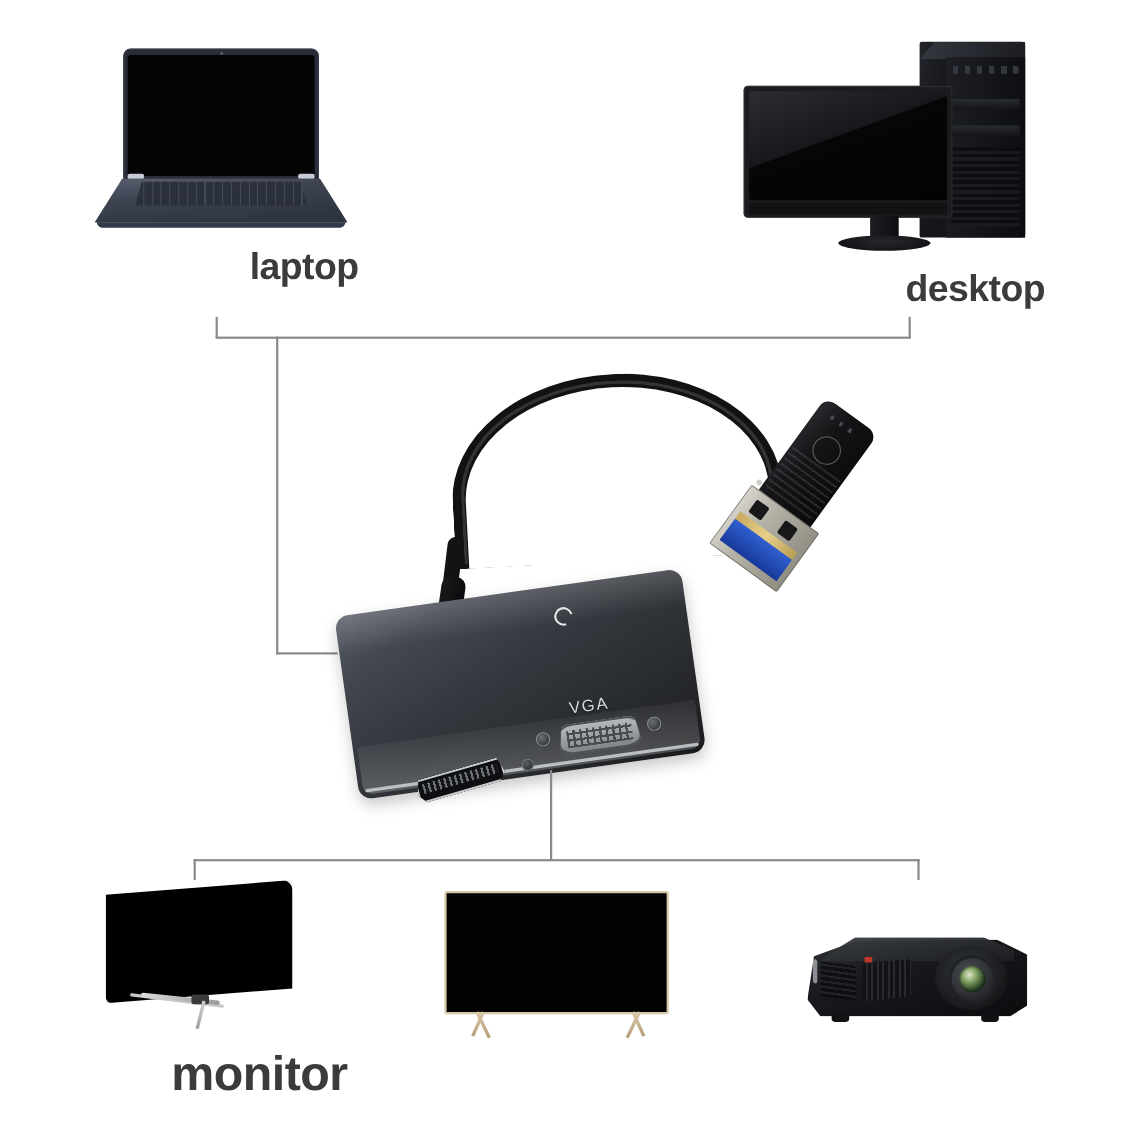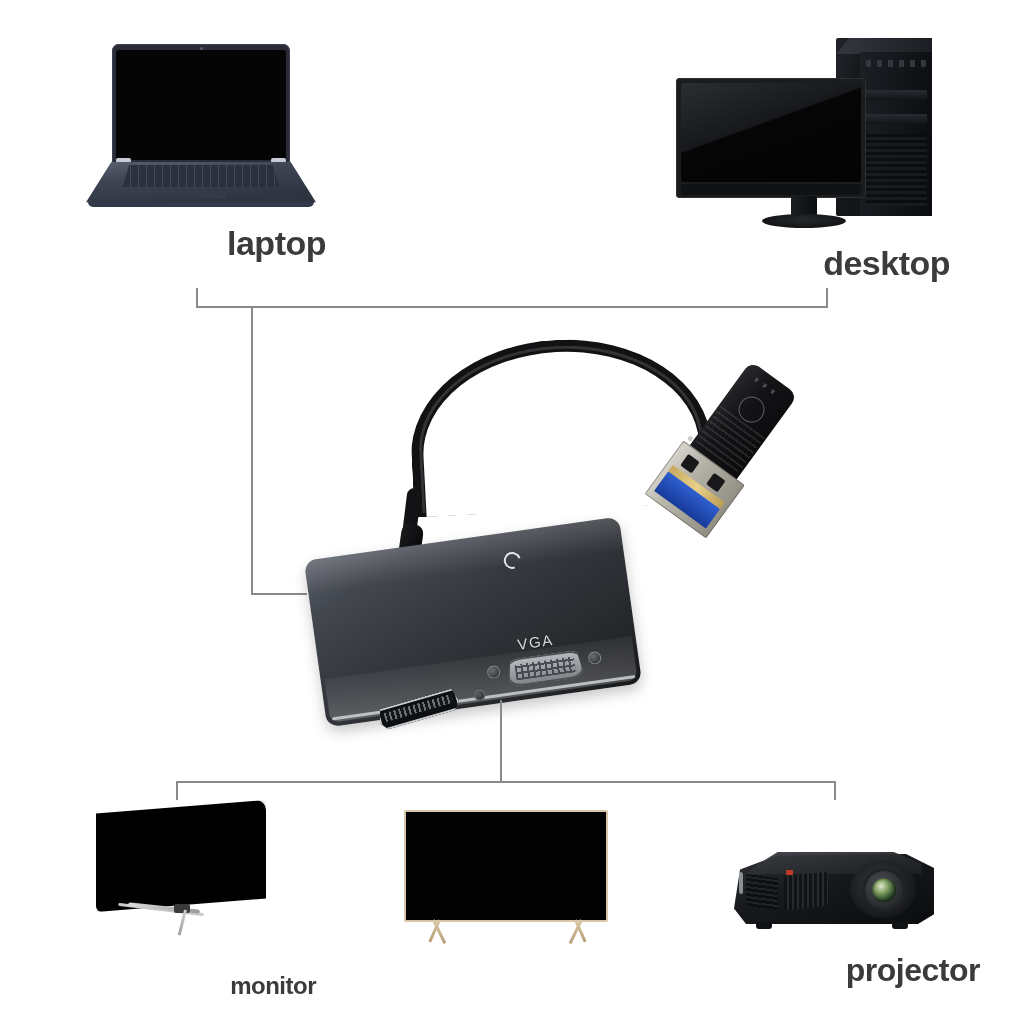--- a/index.html
+++ b/index.html
@@ -448,21 +448,21 @@
   <div class="line-v" style="left:834px; top:781px; height:19px;"></div>
 
   <div class="monitor">
     <div class="mn-panel"></div>
     <div class="mn-curve-hl"></div>
     <div class="mn-footbar"></div>
     <div class="mn-stand-arm"></div>
     <div class="mn-neck"></div>
     <div class="mn-leg"></div>
   </div>
-  <div class="dev-label" style="left:66px; top:952px; width:250px; font-size:24px;margin-top:20px;">monitor</div>
+  <div class="dev-label" style="left:66px; top:952px; width:250px; font-size:44px;">monitor</div>
 
   <div class="tv">
     <div class="tv-frame">
       <div class="tv-screen"></div>
     </div>
     <div class="tv-leg-l"></div>
     <div class="tv-leg-l2"></div>
     <div class="tv-leg-r"></div>
     <div class="tv-leg-r2"></div>
   </div>
@@ -473,15 +473,14 @@
     <div class="pj-sidevent"></div>
     <div class="pj-slot"></div>
     <div class="pj-vent"></div>
     <div class="pj-redled"></div>
     <div class="pj-lens-housing"></div>
     <div class="pj-lens-ring"></div>
     <div class="pj-lens-glass"></div>
     <div class="pj-foot-l"></div>
     <div class="pj-foot-r"></div>
   </div>
-  <div class="dev-label" style="left:730px; top:952px; width:250px; font-size:32px;">projector</div>
 
 </div>
 
 </body></html>

